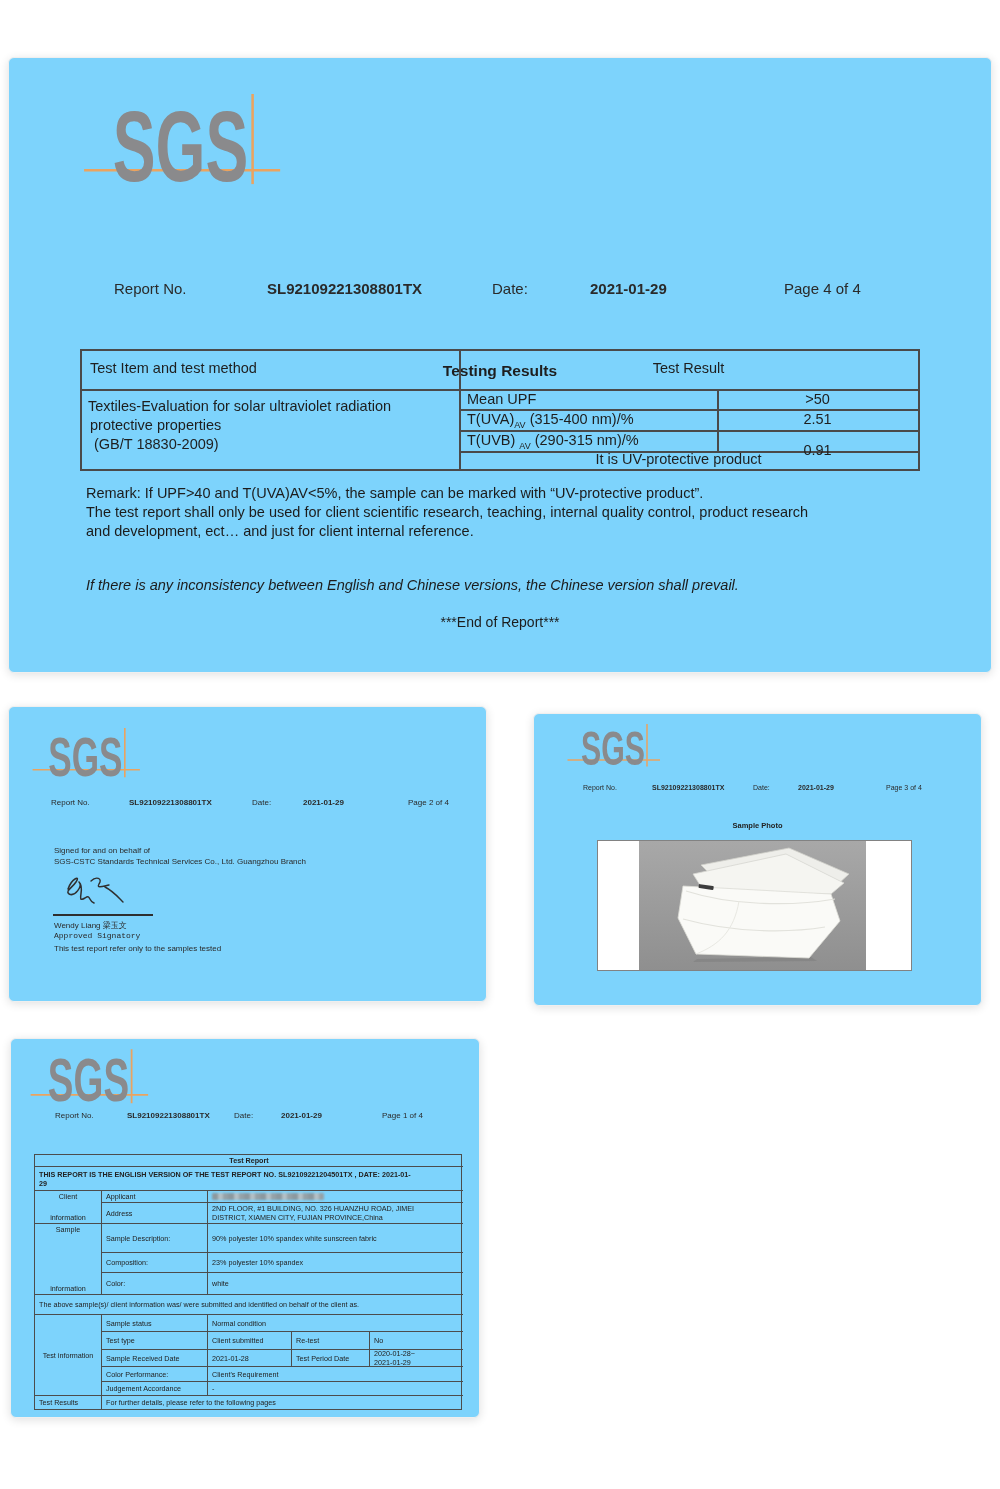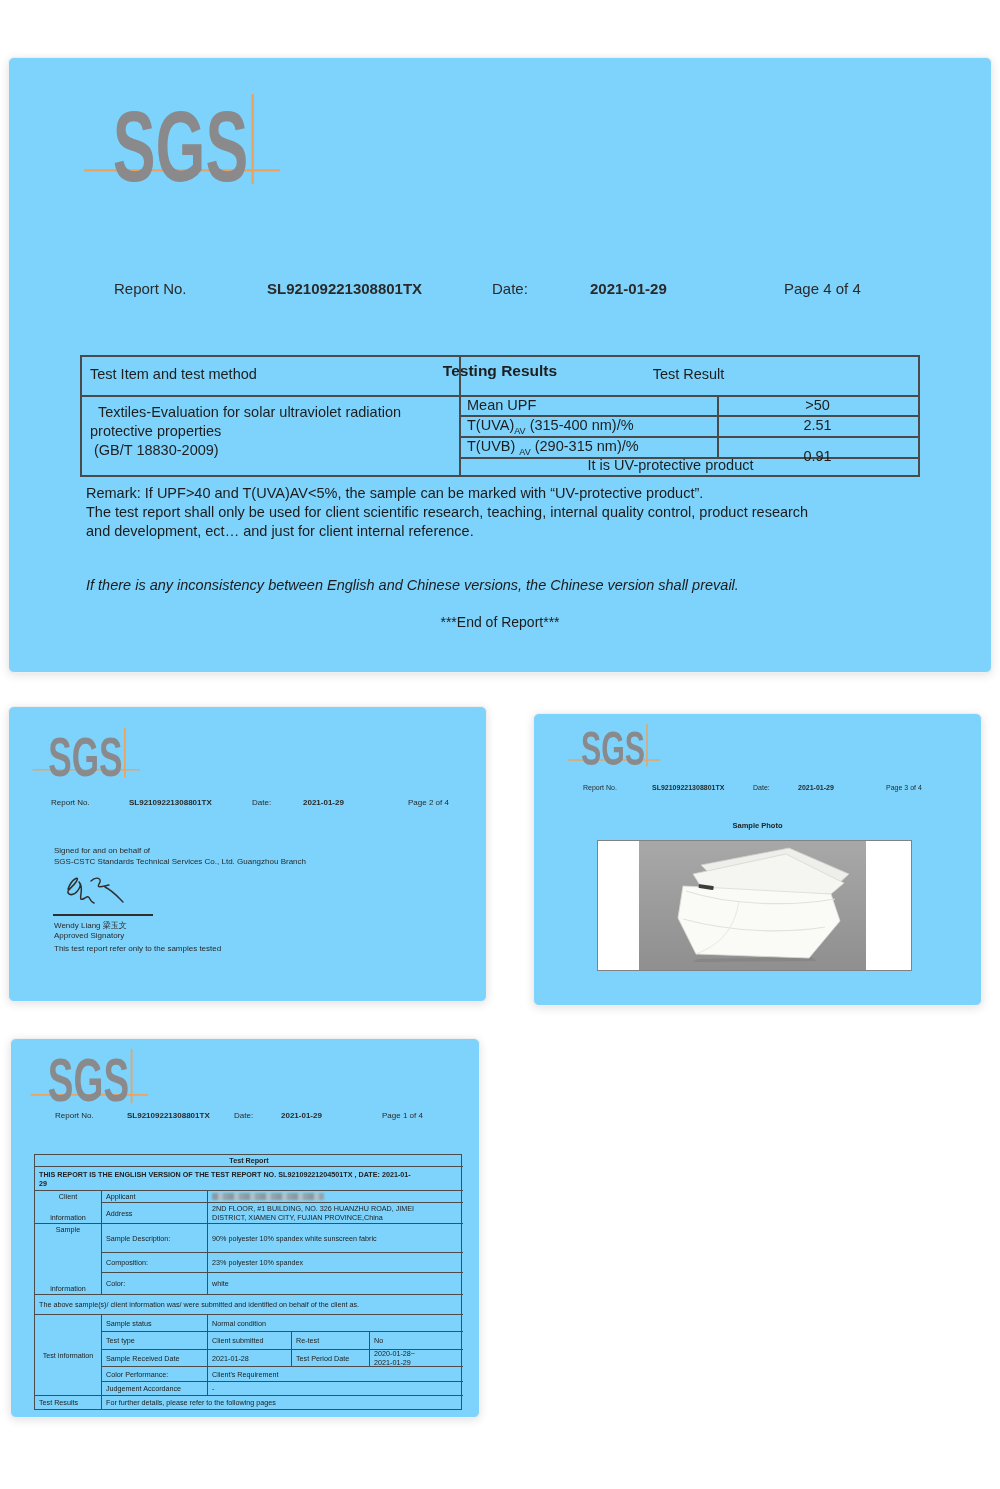--- a/index.html
+++ b/index.html
@@ -14,39 +14,39 @@
   .hdr span { position:absolute; white-space:nowrap; }
   .b { font-weight:bold; }
 
   
   #panel4 { left:8px; top:57px; width:984px; height:616px; }
   #panel4 .logo { position:absolute; left:74px; top:36px; }
   #panel4 .hdr { top:222px; font-size:15px; }
   .p4-title { position:absolute; top:304px; width:100%; text-align:center;
               font-weight:bold; font-size:15.5px; color:#1e1e1e; }
   .t4 { position:absolute; left:71px; top:291px; width:840px; height:122px;
-        border:2px solid #4a4a4a; font-size:14.5px; color:#1e1e1e;margin-top:6px; }
+        border:2px solid #4a4a4a; font-size:14.5px; color:#1e1e1e; }
   .t4 .cell { position:absolute; }
   .t4 .ln-h { position:absolute; background:#4a4a4a; height:1.5px; }
   .t4 .ln-v { position:absolute; background:#4a4a4a; width:1.5px; }
   .t4 sub { font-size:9px; }
 
   .p4-remark { position:absolute; left:77px; top:426px; font-size:14.5px; line-height:19px; color:#1c1c1c; }
   .p4-disc { position:absolute; left:77px; top:519px; font-size:14.5px; font-style:italic; color:#1c1c1c; }
   .p4-end { position:absolute; top:556px; width:100%; text-align:center; font-size:14px; color:#1c1c1c; }
 
   
   #panel2 { left:8px; top:706px; width:479px; height:296px; }
   #panel2 .logo { position:absolute; left:23px; top:21px; }
   #panel2 .hdr { top:91px; font-size:8px; }
   .p2-signed { position:absolute; left:45px; top:138px; font-size:8px; line-height:11px; color:#2a2a2a; }
   .p2-sig { position:absolute; left:46px; top:166px; }
   .p2-sigline { position:absolute; left:44px; top:207px; width:100px; height:2px; background:#2e2e2e; }
   .p2-name  { position:absolute; left:45px; top:213px; font-size:8px; color:#2a2a2a; }
-  .p2-role  { position:absolute; left:45px; top:224px; font-size:8px; color:#2a2a2a; }
+  .p2-role  { position:absolute; left:45px; top:224px; font-size:8px; color:#2a2a2a;font-family:Liberation Mono, monospace; }
   .p2-note  { position:absolute; left:45px; top:237px; font-size:8px; color:#2a2a2a; }
 
   
   #panel3 { left:533px; top:713px; width:449px; height:293px; }
   #panel3 .logo { position:absolute; left:33px; top:10px; }
   #panel3 .hdr { top:70px; font-size:7px; }
   .p3-phototitle { position:absolute; top:107px; width:100%; text-align:center;
                    font-size:7.5px; font-weight:bold; color:#222; }
   .p3-frame { position:absolute; left:63px; top:126px; width:315px; height:131px;
               border:1px solid #828282; background:#fff; }
@@ -99,31 +99,31 @@
       <div class="ln-v" style="left:377px; top:0; height:118px"></div>
       <div class="ln-h" style="left:0; top:38px; width:836px"></div>
       <div class="ln-h" style="left:377px; top:58px; width:459px"></div>
       <div class="ln-h" style="left:377px; top:79px; width:459px"></div>
       <div class="ln-h" style="left:377px; top:100px; width:459px"></div>
       <div class="ln-v" style="left:635px; top:38px; height:62px"></div>
 
       <div class="cell" style="left:8px; top:9px">Test Item and test method</div>
       <div class="cell" style="left:377px; top:9px; width:459px; text-align:center">Test Result</div>
 
-      <div class="cell" style="left:16px; top:47px">Textiles-Evaluation for solar ultraviolet radiation</div>
+      <div class="cell" style="left:6px; top:47px">Textiles-Evaluation for solar ultraviolet radiation</div>
       <div class="cell" style="left:8px; top:66px">protective properties</div>
       <div class="cell" style="left:12px; top:85px">(GB/T 18830-2009)</div>
 
       <div class="cell" style="left:385px; top:40px"><span>Mean UPF</span><sub></sub><span></span></div>
       <div class="cell" style="left:635px; top:40px; width:201px; text-align:center">&gt;50</div>
       <div class="cell" style="left:385px; top:60px"><span>T(UVA)</span><sub>AV</sub><span> (315-400 nm)/%</span></div>
       <div class="cell" style="left:635px; top:60px; width:201px; text-align:center">2.51</div>
       <div class="cell" style="left:385px; top:81px"><span>T(UVB) </span><sub>AV</sub><span> (290-315 nm)/%</span></div>
       <div class="cell" style="left:635px; top:91px; width:201px; text-align:center">0.91</div>
-      <div class="cell" style="left:359px; top:100px; width:459px; text-align:center">It is UV-protective product</div>
+      <div class="cell" style="left:367px; top:100px; width:459px; text-align:center">It is UV-protective product</div>
     </div>
 
     <div class="p4-remark">
       <div>Remark: If UPF&gt;40 and T(UVA)AV&lt;5%, the sample can be marked with “UV-protective product”.</div>
       <div>The test report shall only be used for client scientific research, teaching, internal quality control, product research</div>
       <div>and development, ect… and just for client internal reference.</div>
     </div>
     <div class="p4-disc">If there is any inconsistency between English and Chinese versions, the Chinese version shall prevail.</div>
     <div class="p4-end">***End of Report***</div>
   </div>

